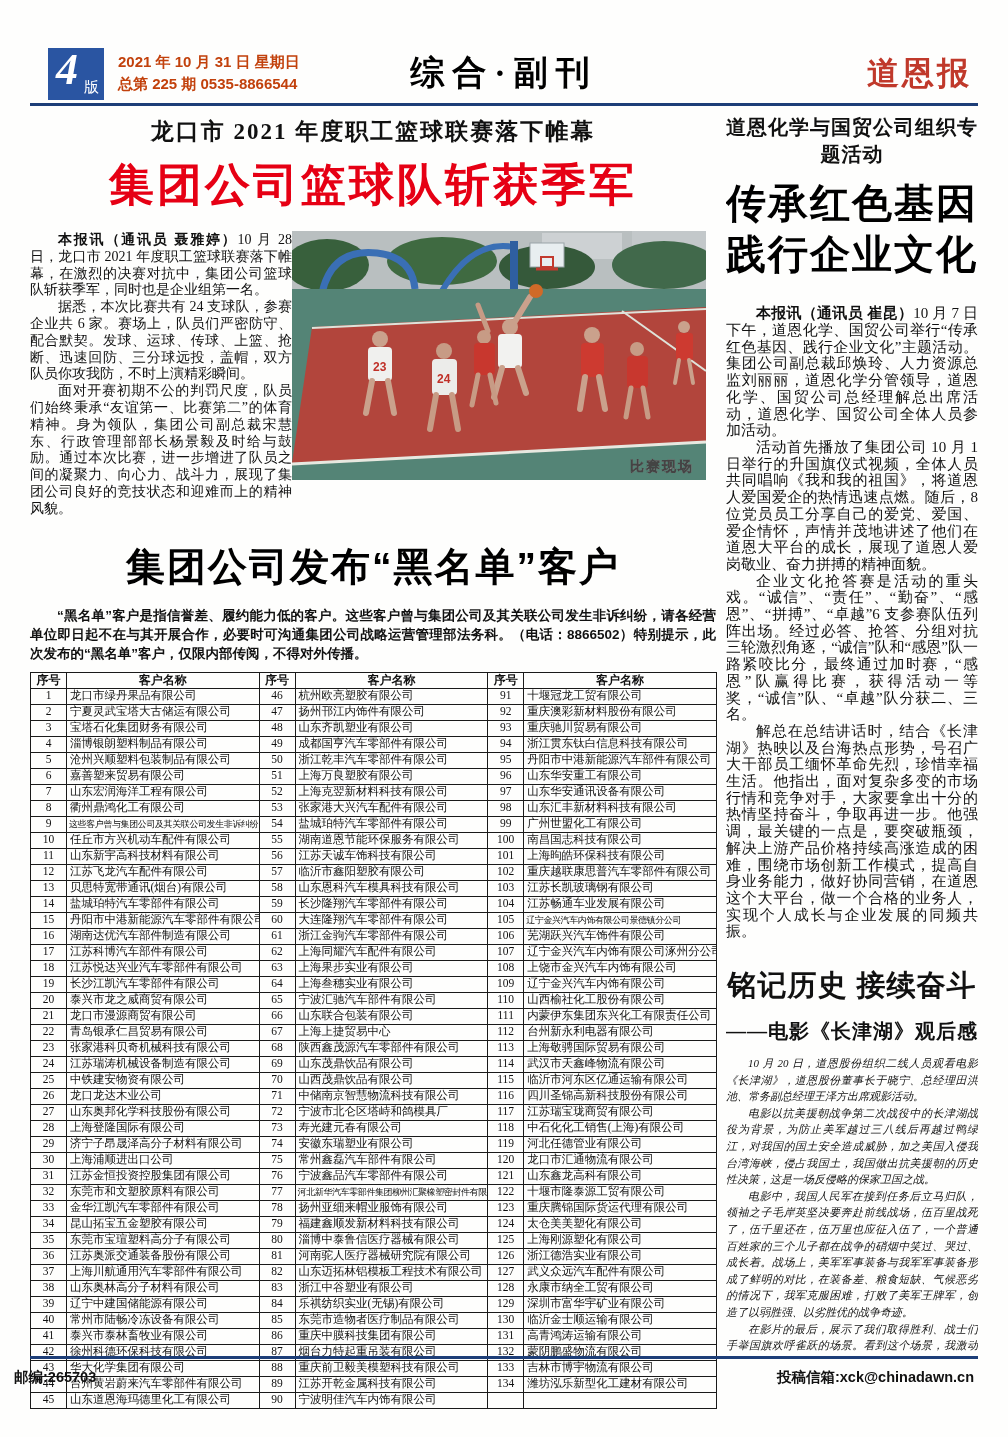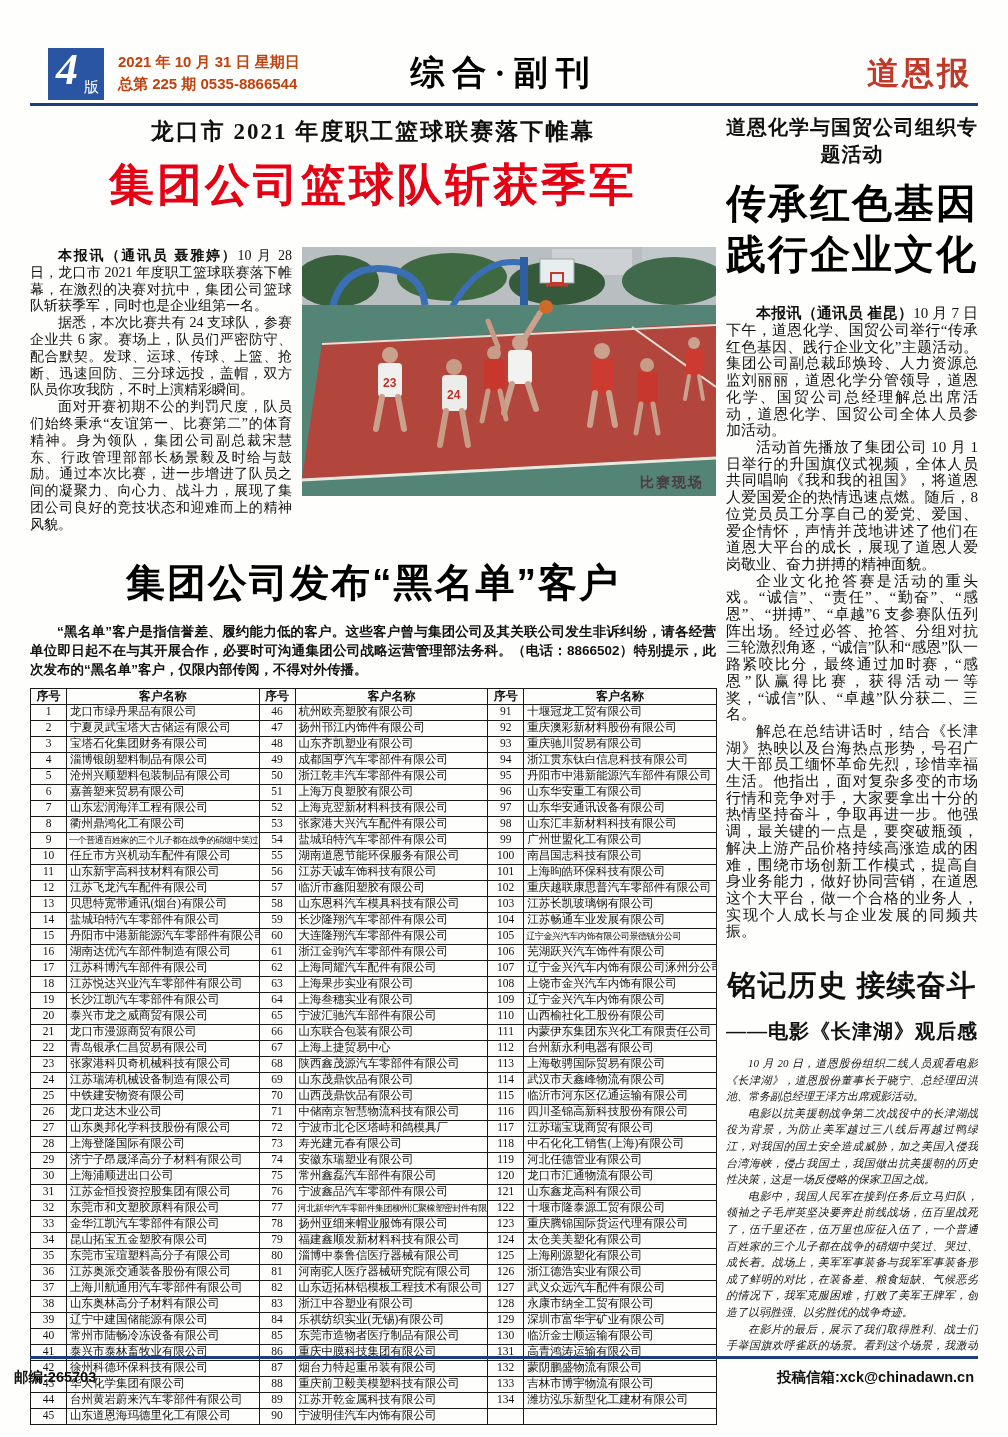--- a/index.html
+++ b/index.html
@@ -27,21 +27,21 @@
     font-weight:900; font-size:32px; color:#c0392b; letter-spacing:3px;
   }
   .masthead-rule { position:absolute; left:30px; top:103px; width:948px; height:3px; background:#1d3e78; }
   
   .main-left { position:absolute; left:30px; top:112px; width:686px; }
   .a1-kicker { text-align:center; font-size:23px; font-weight:600; letter-spacing:2px; margin-top:4px; }
   .a1-headline {
     text-align:center; font-family:"Liberation Sans",sans-serif; font-weight:bold;
     font-size:45px; letter-spacing:3px; color:#e60014; margin-top:8px;
   }
-  .a1-body { display:flex; gap:10px; margin-top:32px; }
+  .a1-body { display:flex; margin-top:16px; }
   .a1-text { width:262px; font-size:14px; line-height:16.8px; text-align:justify; }
   .a1-text p, .sb-act-body p { text-indent:2em; }
   .lead { font-family:"Liberation Sans",sans-serif; font-weight:bold; }
   .a1-photo { position:relative; width:414px; height:249px; overflow:hidden; background:#7d958a; }
   
   .a2-headline {
     text-align:center; font-family:"Liberation Sans",sans-serif; font-weight:bold;
     font-size:39px; letter-spacing:2px; color:#000; margin-top:22px;
   }
   .a2-intro {
@@ -272,21 +272,21 @@
           <tr>
             <td class="no">8</td>
             <td class="nm">衢州鼎鸿化工有限公司</td>
             <td class="no">53</td>
             <td class="nm">张家港大兴汽车配件有限公司</td>
             <td class="no">98</td>
             <td class="nm">山东汇丰新材料科技有限公司</td>
           </tr>
           <tr>
             <td class="no">9</td>
-            <td class="nm tight">一个普通百姓家的三个儿子都在战争的硝烟中笑过</td>
+            <td class="nm tight">这些客户曾与集团公司及其关联公司发生非诉纠纷</td>
             <td class="no">54</td>
             <td class="nm">盐城珀特汽车零部件有限公司</td>
             <td class="no">99</td>
             <td class="nm">广州世盟化工有限公司</td>
           </tr>
           <tr>
             <td class="no">10</td>
             <td class="nm">任丘市方兴机动车配件有限公司</td>
             <td class="no">55</td>
             <td class="nm">湖南道恩节能环保服务有限公司</td>

